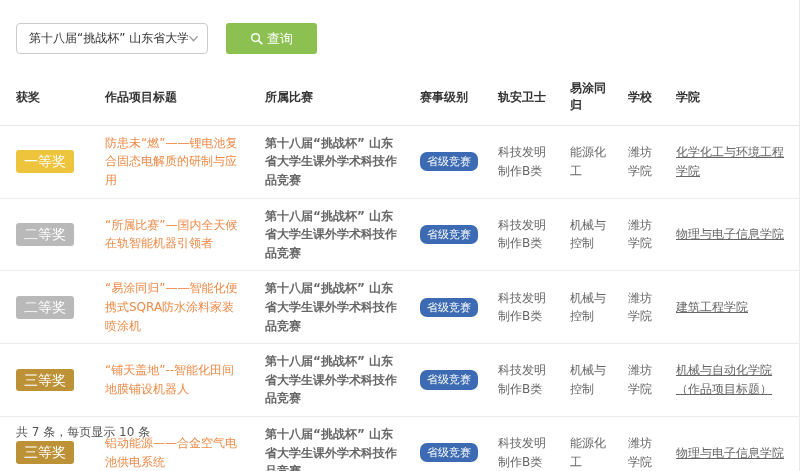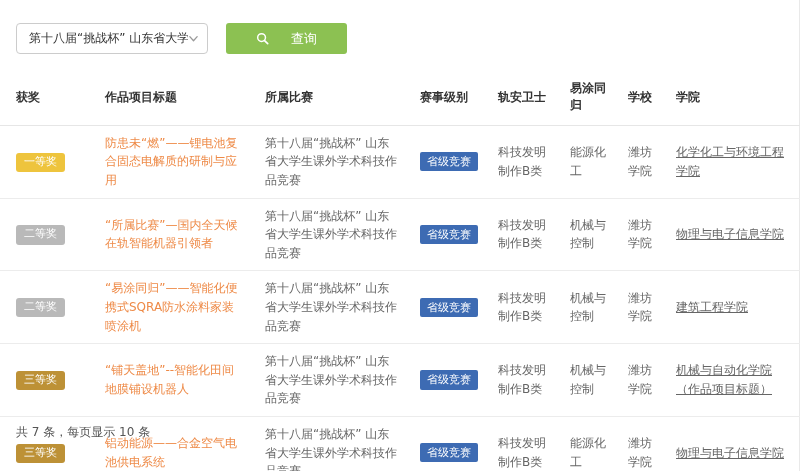--- a/index.html
+++ b/index.html
@@ -11,47 +11,47 @@
   .toolbar { position: absolute; top: 23px; left: 16px; display: flex; align-items: center; gap: 18px; }
   .select {
     width: 192px; height: 31px; border: 1px solid #ccc; border-radius: 4px; background: #fff;
     display: flex; align-items: center; justify-content: space-between; padding: 0 8px 0 12px;
     cursor: pointer;
   }
   .select-text { font-size: 12px; color: #333; white-space: nowrap; overflow: hidden; }
   .chevron { display: flex; align-items: center; color: #999; }
   .search-btn {
     height: 31px; border: none; border-radius: 3px; background: var(--green, #8cc152);
-    color: #fff; font-size: 13px; padding: 0 30px; display: flex; align-items: center; gap: 22px;
+    color: #fff; font-size: 13px; padding: 0 24px; display: flex; align-items: center; gap: 4px;
     cursor: pointer; font-family: inherit;
   }
   .search-btn svg { display: block; }
 
   
   table { position: absolute; top: 70px; left: 0; width: 800px; border-collapse: collapse; table-layout: fixed; }
   th {
     text-align: left; font-size: 12px; font-weight: bold; color: #333;
     padding: 10px 4px 10px 17px; vertical-align: middle; line-height: 1.45;
     border-bottom: 1px solid #e6e6e6;
   }
   td {
     font-size: 12px; color: #666; padding: 8px 4px 8px 17px; vertical-align: middle;
     line-height: 1.55; border-bottom: 1px solid #ececec; height: 45px;
   }
   th.col-award, td.col-award { padding-left: 16px; }
   td.col-title { padding-right: 6px; }
-  td.col-comp { padding-right: 2px; }
+  td.col-comp { padding-right: 2px; font-weight: bold; }
   td.col-college { padding-right: 8px; text-decoration: underline; }
 
   .award-badge {
     display: inline-block; padding: 3px 8px; border-radius: 3px; background: #bbb;
-    color: #fff; font-size: 11px; line-height: 1.2; white-space: nowrap; font-family: Liberation Mono, monospace;
+    color: #fff; font-size: 14px; line-height: 1.2; white-space: nowrap;
   }
   .level-badge {
-    display: inline-block; padding: 3px 7px; border-radius: 2px; background: var(--blue, #3d6bb3);
+    display: inline-block; padding: 3px 7px; border-radius: 7px; background: var(--blue, #3d6bb3);
     color: #fff; font-size: 11px; line-height: 1.2; white-space: nowrap;
   }
   .title-link { color: var(--orange, #ee8a47); text-decoration: none; cursor: pointer; }
 
   
   .footer { position: absolute; left: 16px; top: 424px; font-size: 12px; color: #555; }
 </style>
 </head>
 <body>
 

